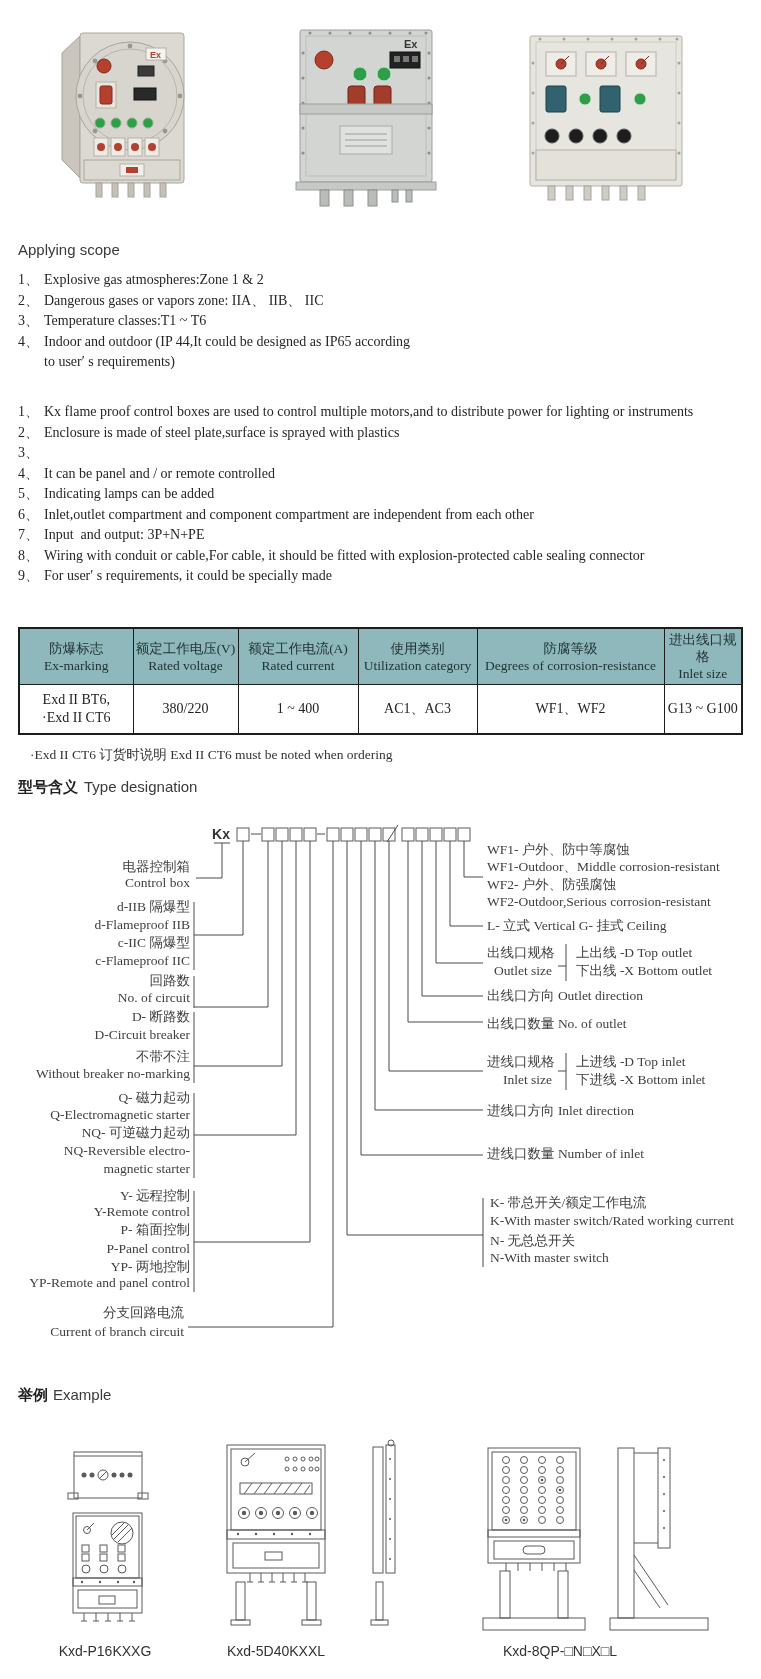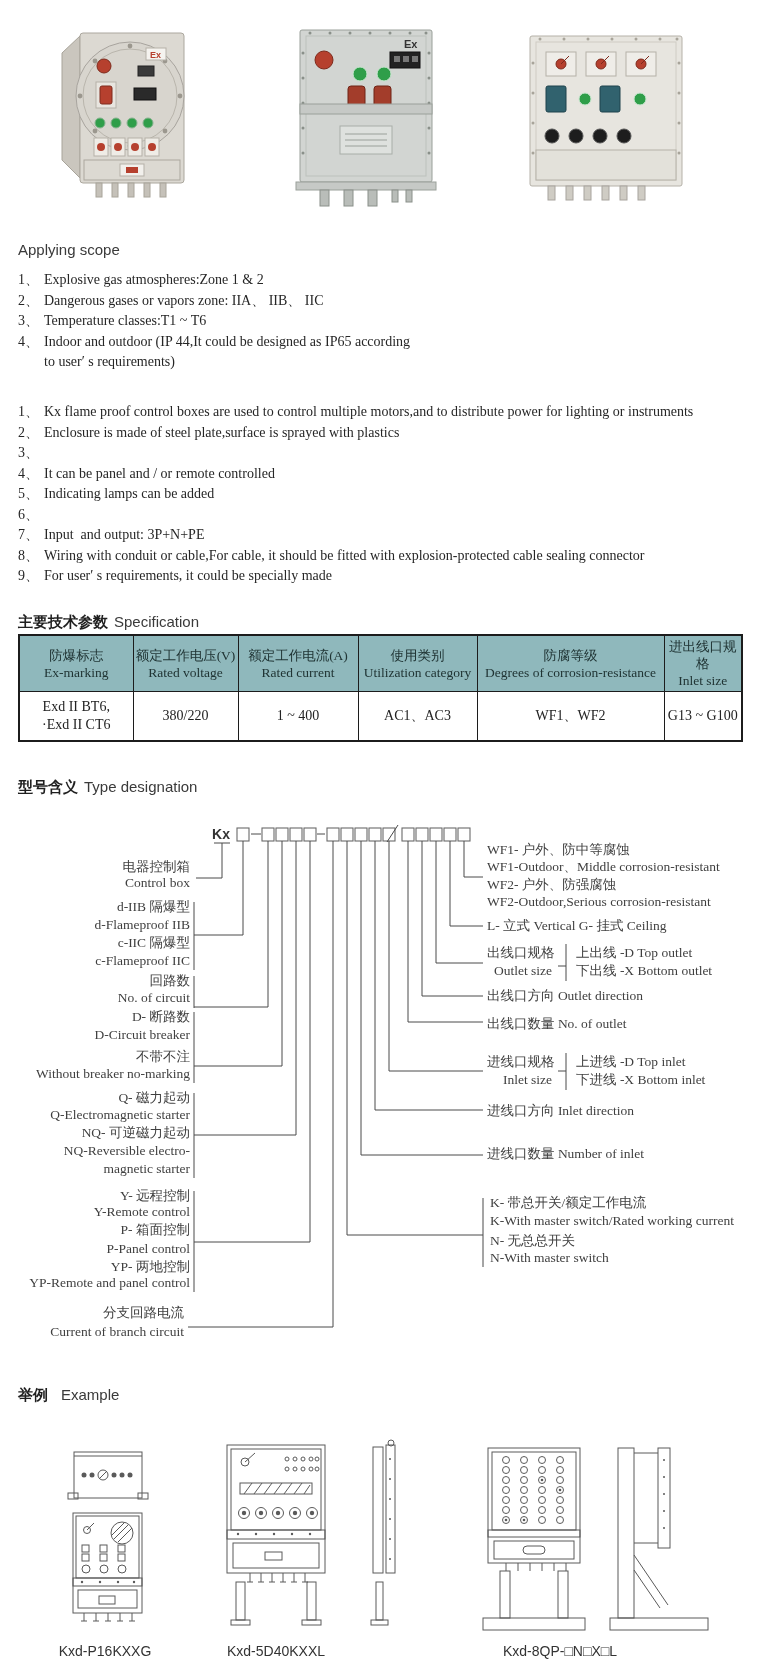--- a/index.html
+++ b/index.html
@@ -5,21 +5,21 @@
   html,body{margin:0;padding:0;background:#fff;}
   #page{position:relative;width:761px;height:1679px;background:#ffffff;overflow:hidden;
         font-family:"Liberation Serif","DejaVu Serif",serif;color:#2b2b2b;}
   .abs{position:absolute;}
   .h-en{font-family:"Liberation Sans","DejaVu Sans",sans-serif;font-size:15px;color:#3a3a3a;}
   .h-zh{font-family:"DejaVu Sans","Liberation Sans",sans-serif;font-weight:700;font-size:15px;color:#1f1f1f;}
   .h-pair .h-en{margin-left:6px;}
   ul.plist{list-style:none;margin:12px 0 0 0;padding:0;}
   ul.plist li{display:flex;white-space:pre;font-size:14px;line-height:20.5px;color:#262626;}
   ul.plist li .num{width:26px;flex:0 0 26px;}
-  table.spec{border-collapse:collapse;border:2px solid #1c1c1c;margin-top:2px;table-layout:fixed;width:723px;}
+  table.spec{border-collapse:collapse;border:2px solid #1c1c1c;margin-top:14px;table-layout:fixed;width:723px;}
   table.spec th,table.spec td{border:1px solid #1c1c1c;text-align:center;vertical-align:middle;padding:2px 1px;}
   table.spec th{background:#8fb8bc;font-weight:400;color:#203434;}
   table.spec th .zh{display:block;font-size:13.5px;line-height:17px;}
   table.spec th .en{display:block;font-size:13.5px;line-height:17px;}
   table.spec td{height:44px;font-size:14px;white-space:pre-line;line-height:18px;color:#222;}
   .note{margin-top:11px;margin-left:12px;font-size:13.5px;color:#333;}
   #td-svg text{fill:#3f3f3f;stroke:none;font-family:"Liberation Serif","DejaVu Serif",serif;font-size:13.5px;}
   #td-svg .kx{font-family:"Liberation Sans","DejaVu Sans",sans-serif;font-weight:600;font-size:14px;fill:#333;}
   #td-svg .ra{text-anchor:end;}
   #td-svg line,#td-svg path{stroke:#4a4a4a;stroke-width:1;fill:none;}
@@ -197,31 +197,28 @@
     </ul>
   </div>
 
   <div class="abs" style="top:386px;left:18px;">
     <ul class="plist" style="margin-top:16px;">
       <li><span class="num">1、</span><span>Kx flame proof control boxes are used to control multiple motors,and to distribute power for lighting or instruments</span></li>
       <li><span class="num">2、</span><span>Enclosure is made of steel plate,surface is sprayed with plastics</span></li>
       <li><span class="num">3、</span></li>
       <li><span class="num">4、</span><span>It can be panel and / or remote controlled</span></li>
       <li><span class="num">5、</span><span>Indicating lamps can be added</span></li>
-      <li><span class="num">6、</span></li>
+      <li><span class="num">6、</span><span>Inlet,outlet compartment and component compartment are independent from each other</span></li>
       <li><span class="num">7、</span><span>Input  and output: 3P+N+PE</span></li>
       <li><span class="num">8、</span><span>Wiring with conduit or cable,For cable, it should be fitted with explosion-protected cable sealing connector</span></li>
       <li><span class="num">9、</span><span>For user′ s requirements, it could be specially made</span></li>
     </ul>
   </div>
 
   <div class="abs" style="top:613px;left:18px;">
-    <div class="h-pair">
-      <span class="h-zh">主要技术参数</span><span class="h-en">Specification</span>
-    </div>
     <table class="spec">
       <colgroup>
         <col style="width:114px">
           <col style="width:105px">
           <col style="width:120px">
         <col style="width:119px">
           <col style="width:187px">
           <col style="width:78px">
       </colgroup>
       <tbody>
@@ -255,20 +252,21 @@
         <td>Exd II BT6,
 ·Exd II CT6</td>
         <td>380/220</td>
         <td>1 ~ 400</td>
         <td>AC1、AC3</td>
         <td>WF1、WF2</td>
         <td>G13 ~ G100</td>
       </tr>
     </tbody>
       </table>
+    <div class="note">·Exd II CT6 订货时说明 Exd II CT6 must be noted when ordering</div>
   </div>
 
   <div class="abs" style="top:778px;left:18px;">
     <span class="h-zh">型号含义</span><span class="h-en" style="margin-left:6px;">Type designation</span>
   </div>
 
   <svg id="td-svg" class="abs" style="top:790px;left:0;" width="741" height="555" viewBox="0 0 741 555">
 
     <text class="kx ra" x="230" y="49">Kx</text>
     <g>
@@ -362,21 +360,21 @@
       <text x="487" y="325">进线口方向 Inlet direction</text>
       <text x="487" y="368">进线口数量 Number of inlet</text>
       <text x="490" y="417" font-size="13">K- 带总开关/额定工作电流</text>
       <text x="490" y="435" font-size="13">K-With master switch/Rated working current</text>
       <text x="490" y="455" font-size="13">N- 无总总开关</text>
       <text x="490" y="472" font-size="13">N-With master switch</text>
     </g>
   </svg>
 
   <div class="abs" style="top:1386px;left:18px;">
-    <span class="h-zh">举例</span><span class="h-en" style="margin-left:13px;text-align:right;">Example</span>
+    <span class="h-zh">举例</span><span class="h-en" style="margin-left:5px;text-align:right;">Example</span>
   </div>
 
   <svg id="ex-svg" class="abs" style="top:1435px;left:0;" width="761" height="240" viewBox="0 0 761 240">
 
     <g>
       <rect x="74" y="17" width="68" height="46"></rect>
       <line x1="74" y1="21" x2="142" y2="21"></line>
       <rect x="68" y="58" width="10" height="6"></rect>
         <rect x="138" y="58" width="10" height="6"></rect>
       <circle class="fdot" cx="84" cy="40" r="2.5"></circle>

